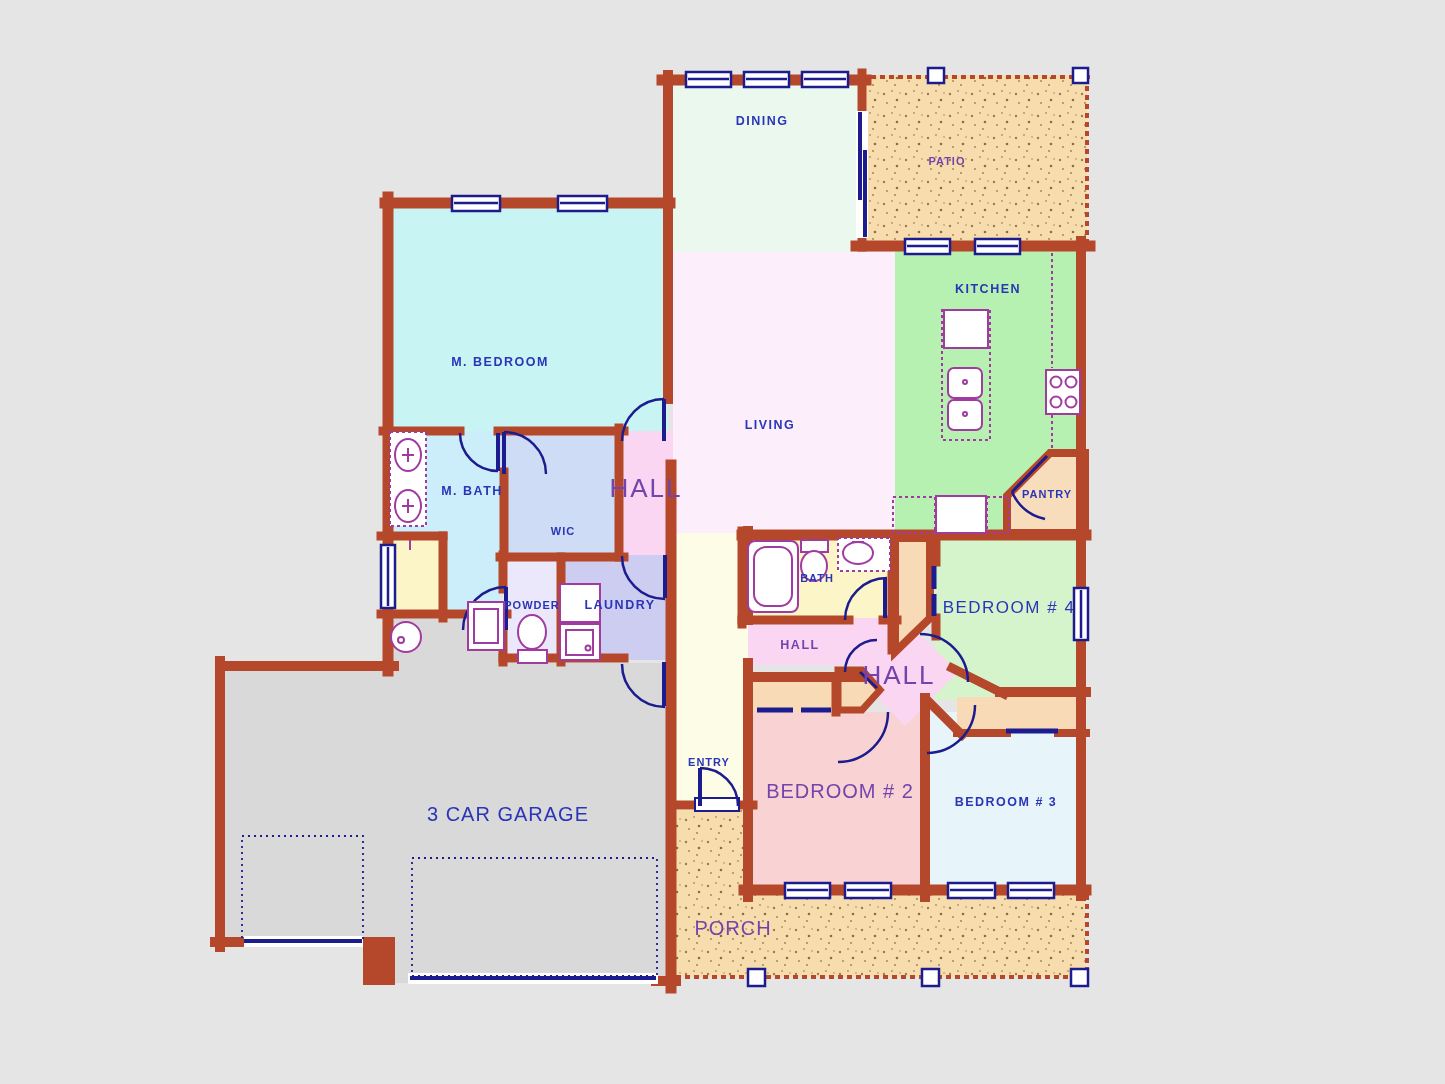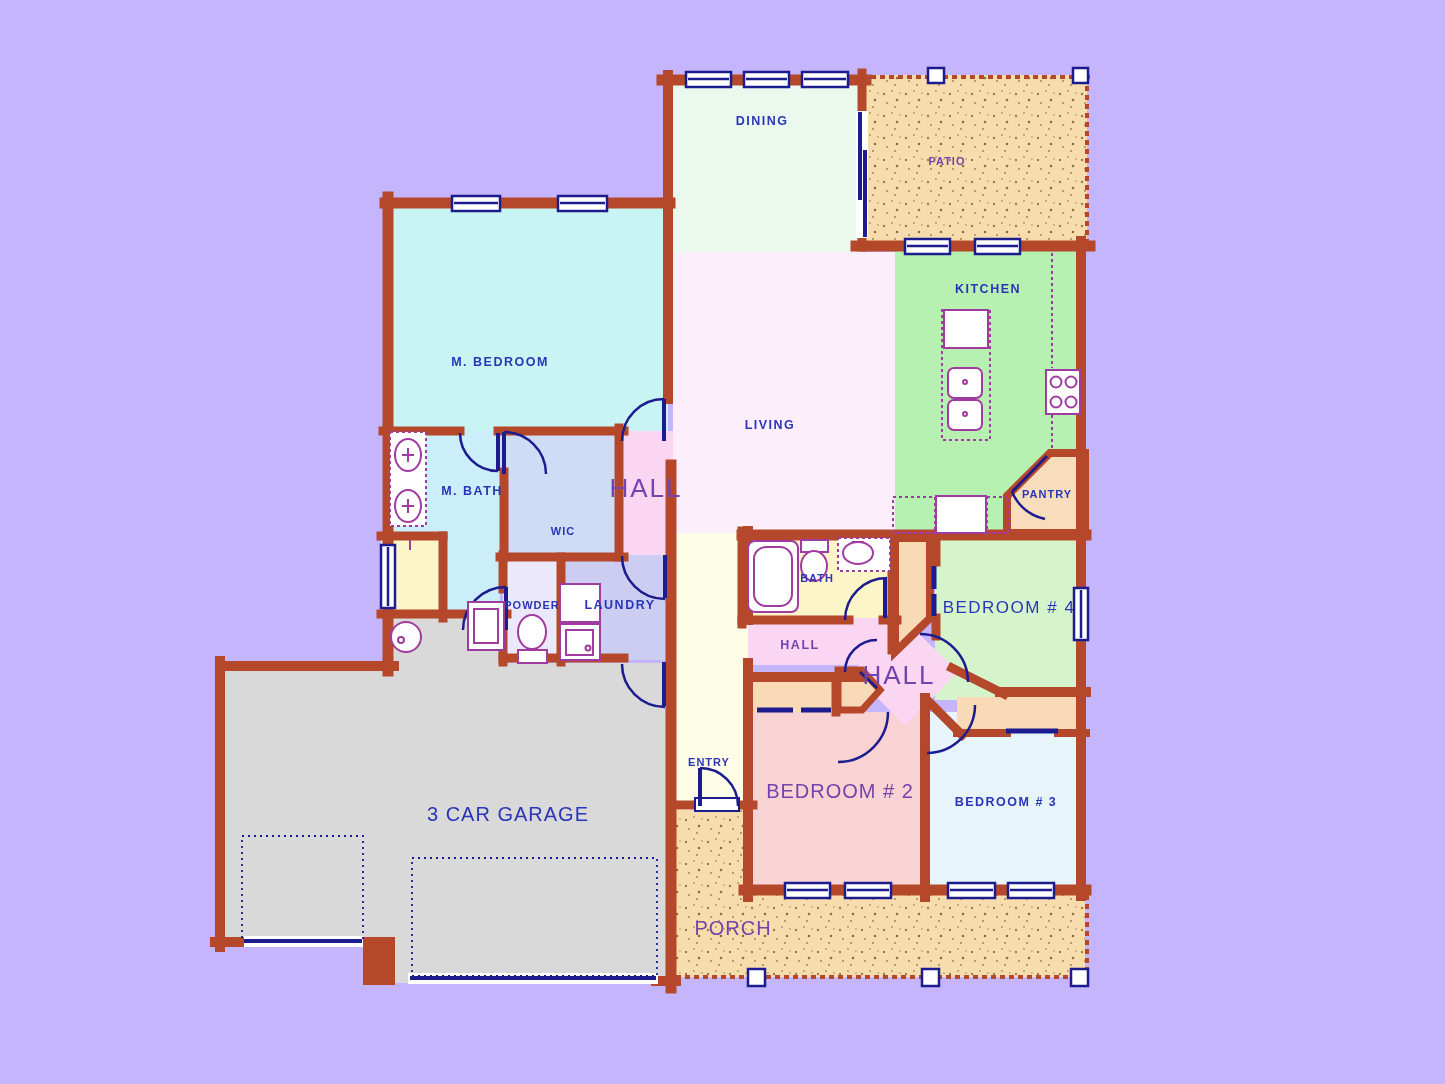--- a/index.html
+++ b/index.html
@@ -1,16 +1,16 @@
 <!DOCTYPE html>
 <html><head>
 <meta charset="utf-8">
 <style>
   html,body{margin:0;padding:0;background:#ffffff;}
-  .stage{width:1445px;height:1084px;position:relative;background:#c4b5fd;overflow:hidden;}
+  .stage{width:1445px;height:1084px;position:relative;background:#e5e5e5;overflow:hidden;}
   svg{display:block;}
   text{font-family:"Liberation Sans","DejaVu Sans",sans-serif;}
   .lbl-sm{font-size:11px;font-weight:700;letter-spacing:1px;}
   .lbl-md{font-size:12.5px;font-weight:700;letter-spacing:1.5px;}
   .lbl-lg{font-size:17px;font-weight:400;letter-spacing:1.5px;}
   .lbl-xl{font-size:20px;font-weight:400;letter-spacing:1px;}
   .lbl-hall{font-size:26px;font-weight:400;letter-spacing:2px;}
 </style>
 </head>
 <body>

